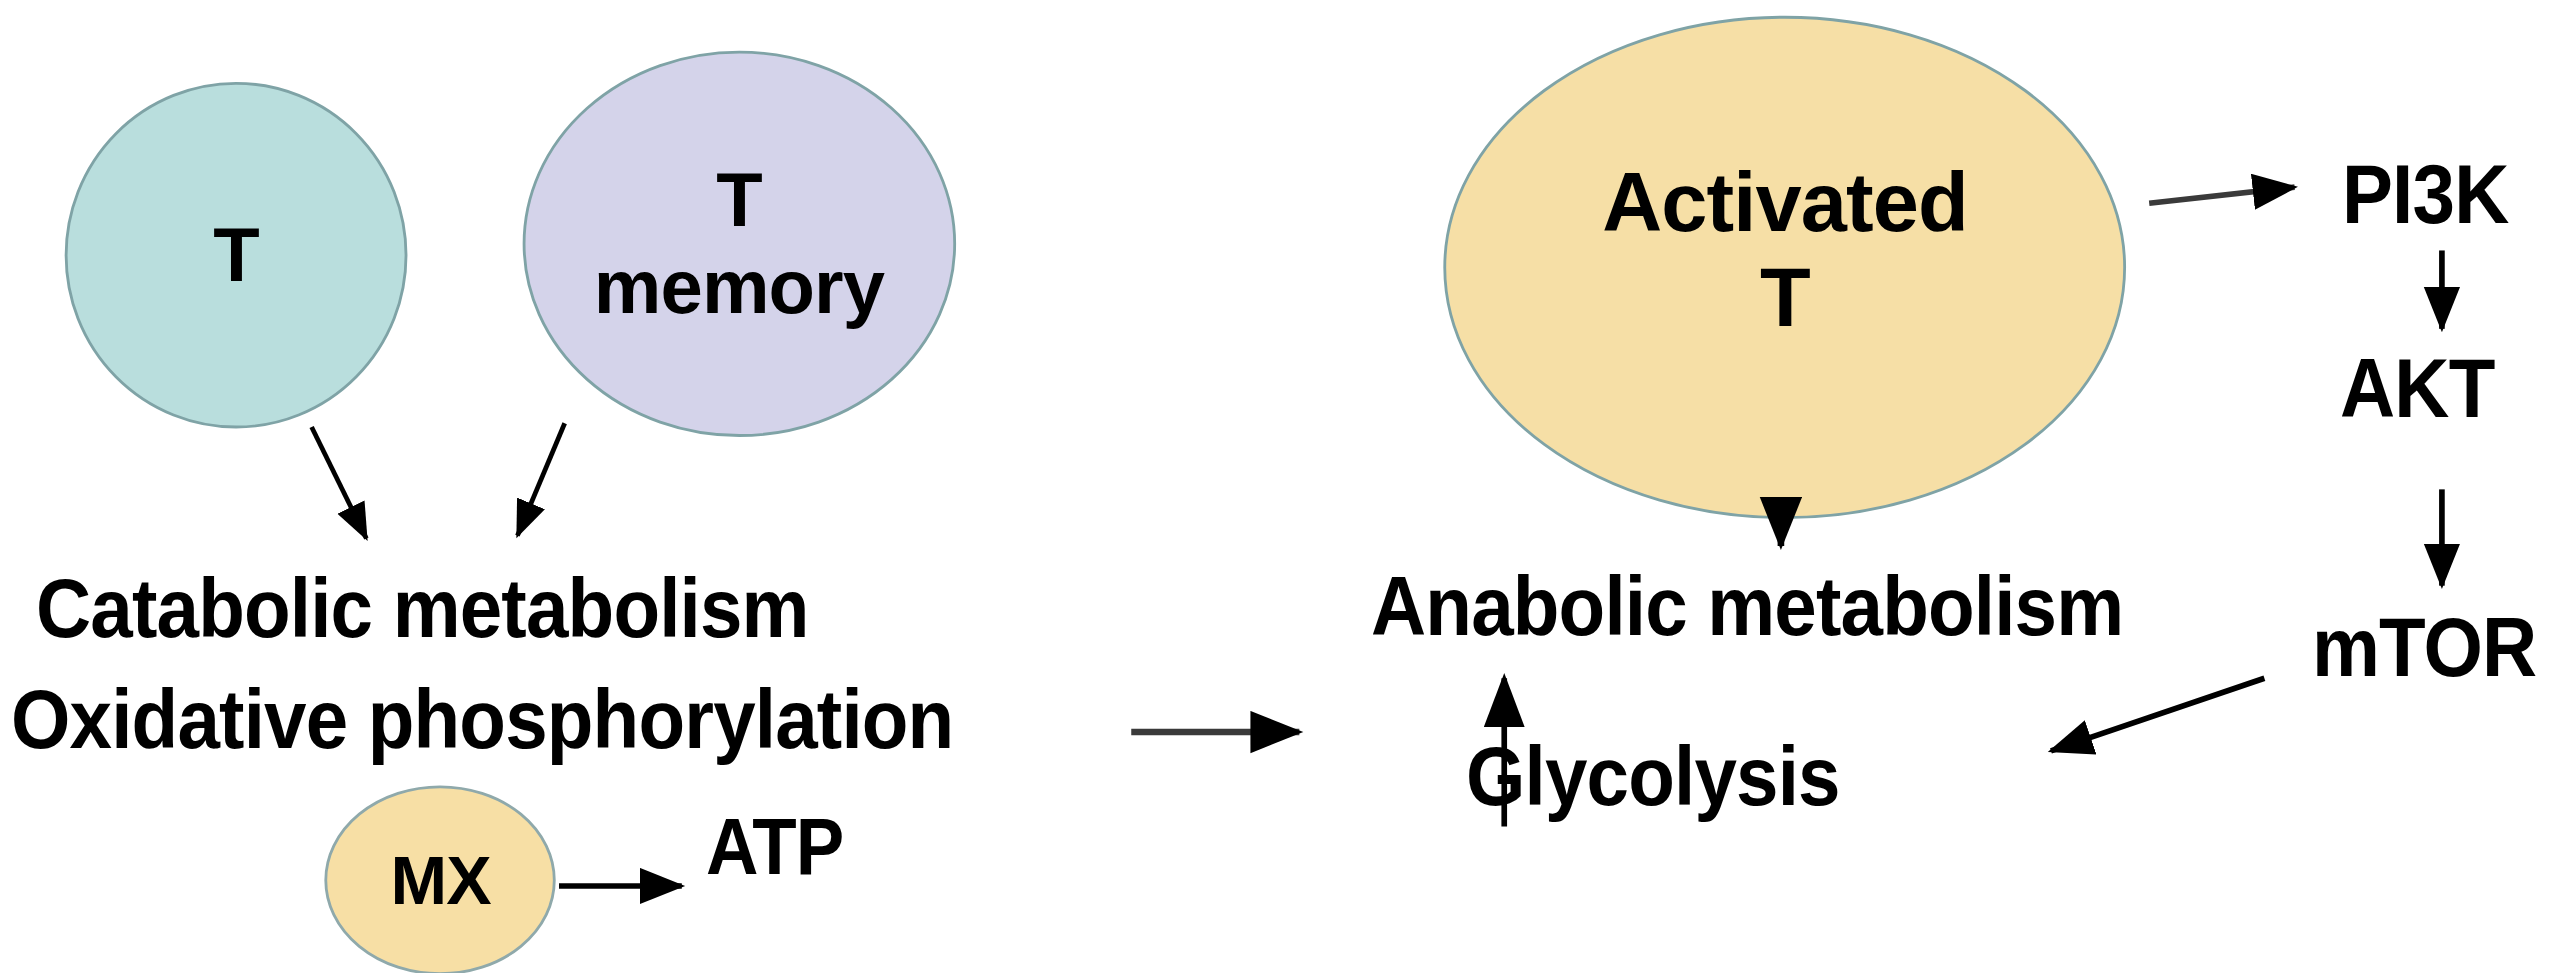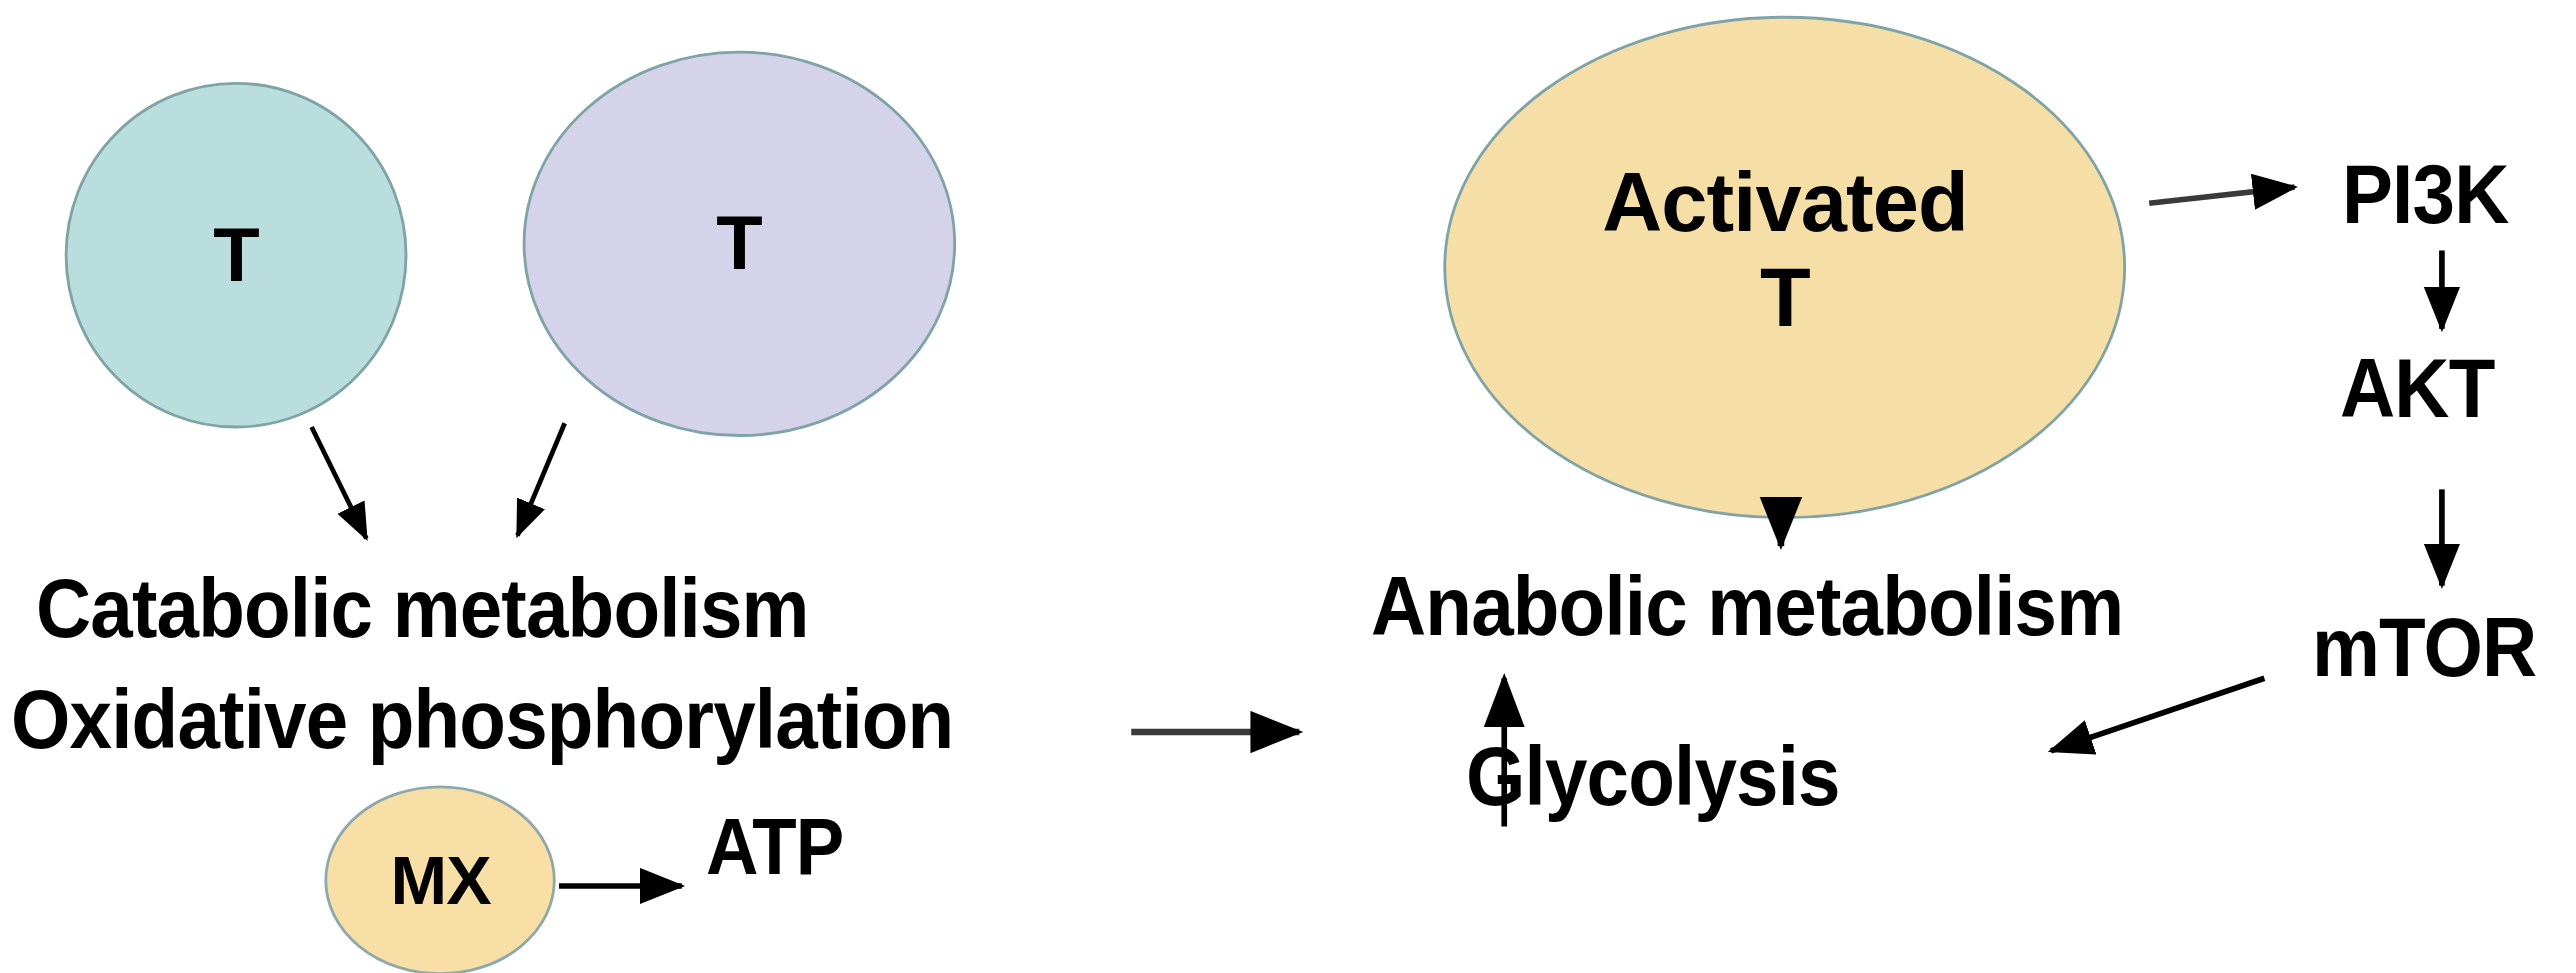--- a/index.html
+++ b/index.html
@@ -110,20 +110,21 @@
 
     <line x1="1593" y1="875" x2="1593" y2="718" stroke="#000000" stroke-width="6" marker-end="url(#arrowhead-thin)"></line>
   </svg>
 
   <div class="ellipse-label" id="t-naive-label">
     <span>T</span>
   </div>
 
   <div class="ellipse-label" id="t-memory-label">
     <span>T</span>
+    <span>memory</span>
   </div>
 
   <div class="ellipse-label" id="mx-label">
     <span>MX</span>
   </div>
 
   <div class="ellipse-label" id="activated-t-label">
     <span>Activated</span>
     <span>T</span>
   </div>

